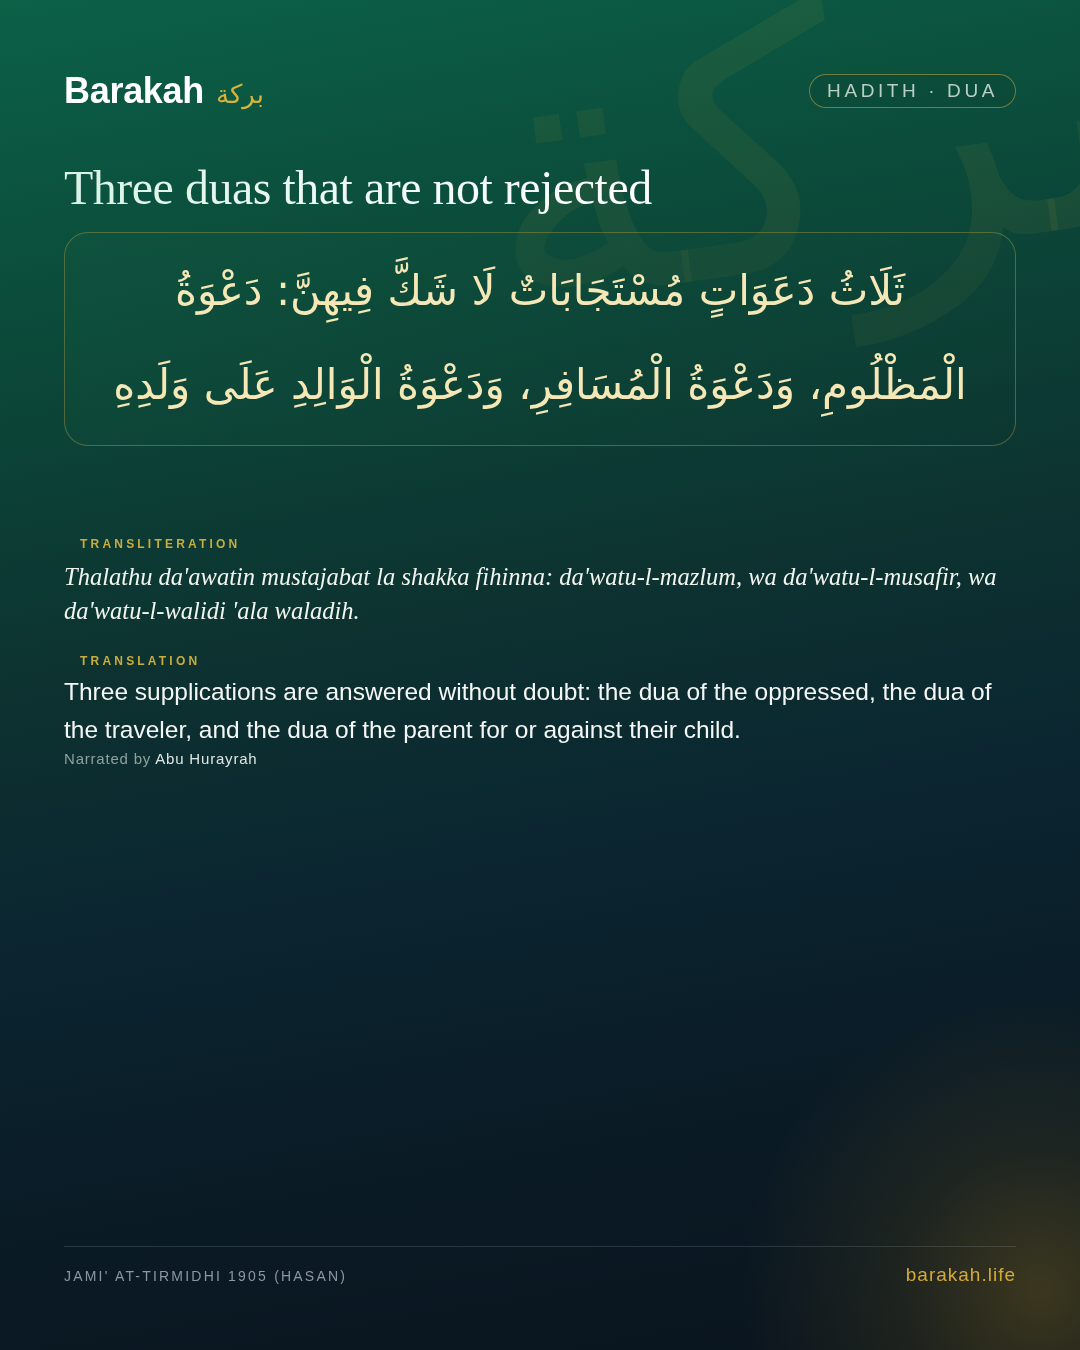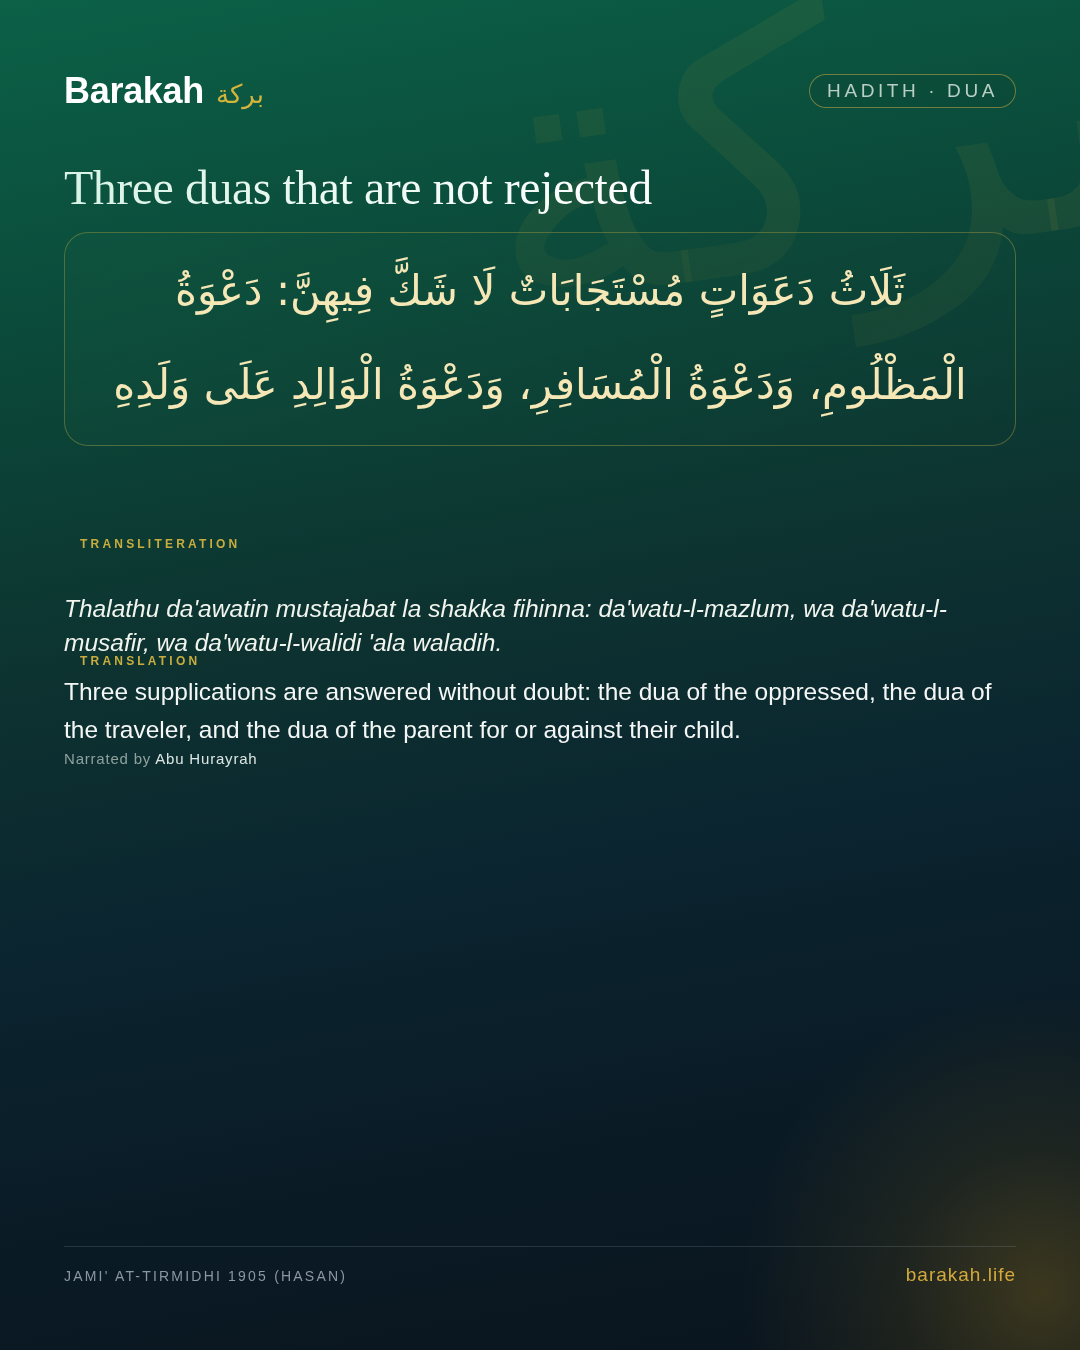--- a/index.html
+++ b/index.html
@@ -74,23 +74,23 @@
       font-size: 42px;
       line-height: 94px;
       color: #f6e7b6;
     }
     .section-label {
       position: absolute; left: 64px;
       font-size: 12px; letter-spacing: 3.2px; color: #c8ad3e; font-weight: 600; margin-left: 16px;
     }
     .translit {
       position: absolute; left: 64px; top: 560px; width: 960px;
-      font-family: Liberation Sans, sans-serif;
+      font-family: Liberation Serif, serif;
       font-style: italic;
-      font-size: 24.5px; line-height: 34px; color: #f1f5ee; margin-top: 32px;
+      font-size: 24.5px; line-height: 34px; color: #f1f5ee;
     }
     .translation {
       position: absolute; left: 64px; top: 673px; width: 950px;
       font-size: 24.5px; line-height: 38px; color: #f4f7f5;
     }
     .narrator {
       position: absolute; left: 64px; top: 750px;
       font-size: 15px; letter-spacing: 0.8px; color: #8fa19c;
     }
     .narrator .name { color: #dde6e2; }

